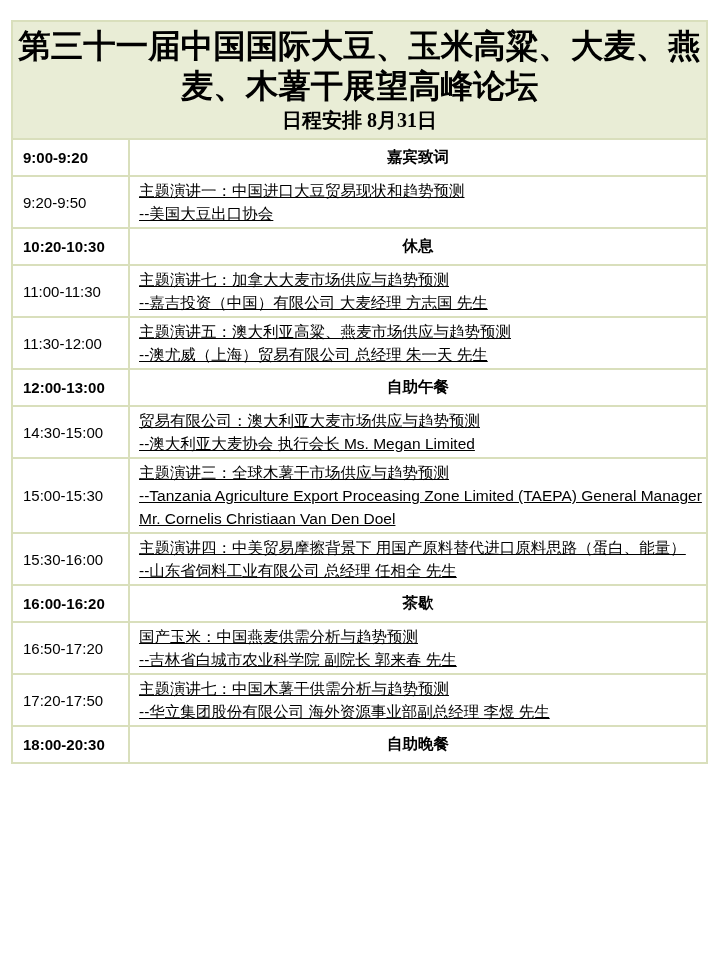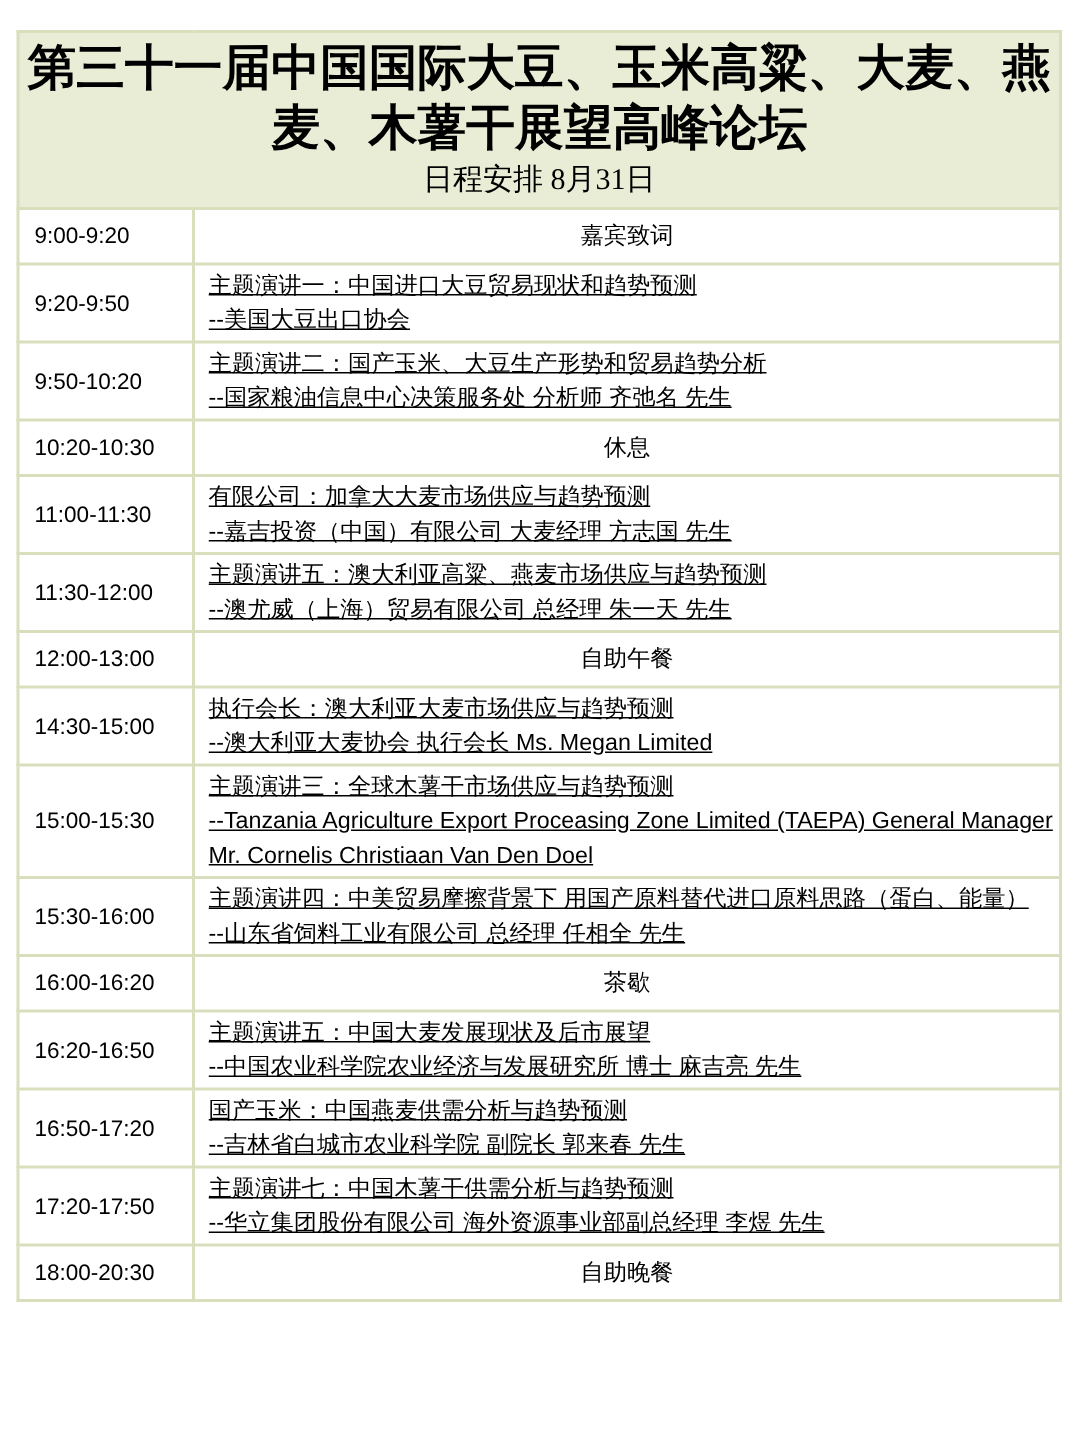--- a/index.html
+++ b/index.html
@@ -32,21 +32,21 @@
   }
   .title{
     font-family:"Liberation Serif","DejaVu Serif",serif;
     font-weight:bold;
     font-size:32.5px;
     line-height:40px;
     color:var(--text);
   }
   .subtitle{
     font-family:"Liberation Serif","DejaVu Serif",serif;
-    font-weight:normal;
+    font-weight:bold;
     font-size:20px;
     line-height:23px;
     padding-top:3px;
     color:var(--text);
   }
   td.time{
     font-size:15px;
     padding:2px 2px 2px 10px;
     white-space:nowrap;
   }
@@ -59,21 +59,21 @@
   td.session.center{
     text-align:center;
     padding:2px;
   }
   .line{
     white-space:nowrap;
     overflow:hidden;
     line-height:23px;
     text-decoration:underline;
   }
-  tr.r1{height:37px;}
+  tr.r1{height:37px;font-weight:bold;}
   tr.r2{height:51px;}
   tr.r3{height:74px;}
 </style>
 </head>
 <body>
 
 <div class="page">
   <table class="agenda">
     <colgroup>
       <col style="width:117px">
@@ -93,38 +93,31 @@
       </tr>
 
       <tr class="r2">
         <td class="time">9:20-9:50</td>
         <td class="session">
           <div class="line">主题演讲一：中国进口大豆贸易现状和趋势预测</div>
           <div class="line">--美国大豆出口协会</div>
         </td>
       </tr>
 
-      <tr class="r2">
-        <td class="time">9:50-10:20</td>
-        <td class="session">
-          <div class="line">主题演讲二：国产玉米、大豆生产形势和贸易趋势分析</div>
-          <div class="line">--国家粮油信息中心决策服务处 分析师 齐弛名 先生</div>
-        </td>
-      </tr>
 
       <tr class="r1">
         <td class="time">10:20-10:30</td>
         <td class="session center">休息</td>
       </tr>
 
 
       <tr class="r2">
         <td class="time">11:00-11:30</td>
         <td class="session">
-          <div class="line">有限公司：加拿大大麦市场供应与趋势预测</div>
+          <div class="line">主题演讲七：加拿大大麦市场供应与趋势预测</div>
           <div class="line">--嘉吉投资（中国）有限公司 大麦经理 方志国 先生</div>
         </td>
       </tr>
 
       <tr class="r2">
         <td class="time">11:30-12:00</td>
         <td class="session">
           <div class="line">主题演讲五：澳大利亚高粱、燕麦市场供应与趋势预测</div>
           <div class="line">--澳尤威（上海）贸易有限公司 总经理 朱一天 先生</div>
         </td>
@@ -132,21 +125,21 @@
 
       <tr class="r1">
         <td class="time">12:00-13:00</td>
         <td class="session center">自助午餐</td>
       </tr>
 
 
       <tr class="r2">
         <td class="time">14:30-15:00</td>
         <td class="session">
-          <div class="line">执行会长：澳大利亚大麦市场供应与趋势预测</div>
+          <div class="line">贸易有限公司：澳大利亚大麦市场供应与趋势预测</div>
           <div class="line">--澳大利亚大麦协会 执行会长 Ms. Megan Limited</div>
         </td>
       </tr>
 
       <tr class="r3">
         <td class="time">15:00-15:30</td>
         <td class="session">
           <div class="line">主题演讲三：全球木薯干市场供应与趋势预测</div>
           <div class="line">--Tanzania Agriculture Export Proceasing Zone Limited (TAEPA) General Manager</div>
           <div class="line">Mr. Cornelis Christiaan Van Den Doel</div>
@@ -159,27 +152,20 @@
           <div class="line">主题演讲四：中美贸易摩擦背景下 用国产原料替代进口原料思路（蛋白、能量）</div>
           <div class="line">--山东省饲料工业有限公司 总经理 任相全 先生</div>
         </td>
       </tr>
 
       <tr class="r1">
         <td class="time">16:00-16:20</td>
         <td class="session center">茶歇</td>
       </tr>
 
-      <tr class="r2">
-        <td class="time">16:20-16:50</td>
-        <td class="session">
-          <div class="line">主题演讲五：中国大麦发展现状及后市展望</div>
-          <div class="line">--中国农业科学院农业经济与发展研究所 博士 麻吉亮 先生</div>
-        </td>
-      </tr>
 
       <tr class="r2">
         <td class="time">16:50-17:20</td>
         <td class="session">
           <div class="line">国产玉米：中国燕麦供需分析与趋势预测</div>
           <div class="line">--吉林省白城市农业科学院 副院长 郭来春 先生</div>
         </td>
       </tr>
 
       <tr class="r2">

